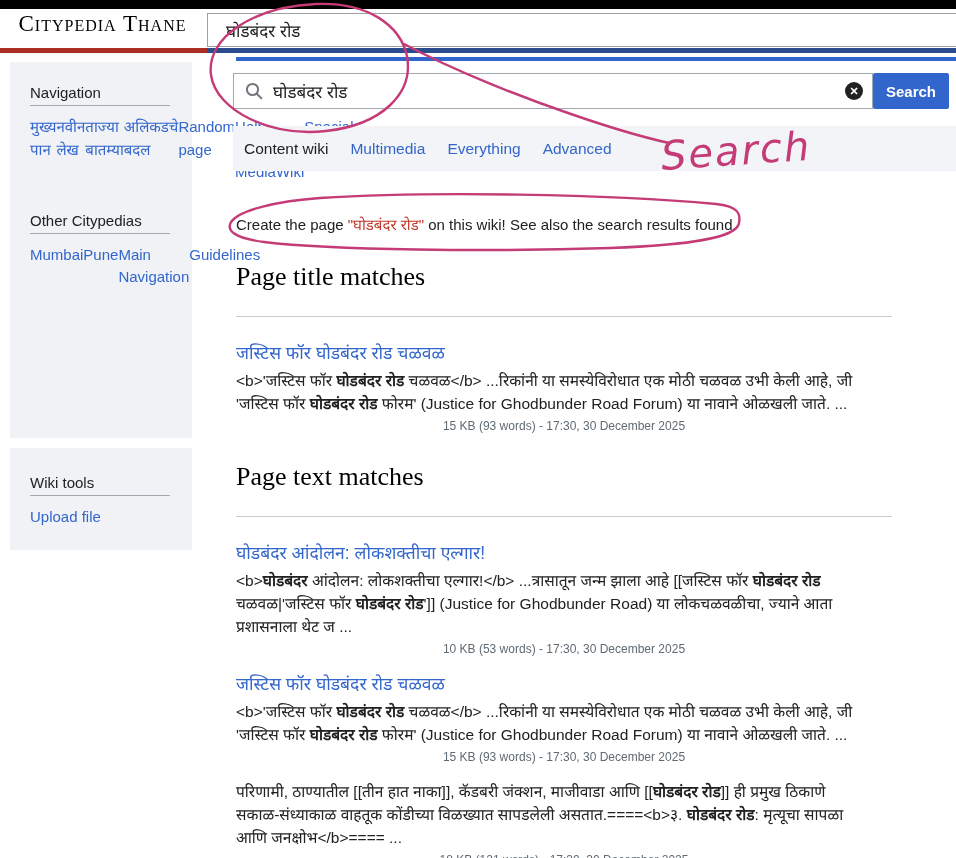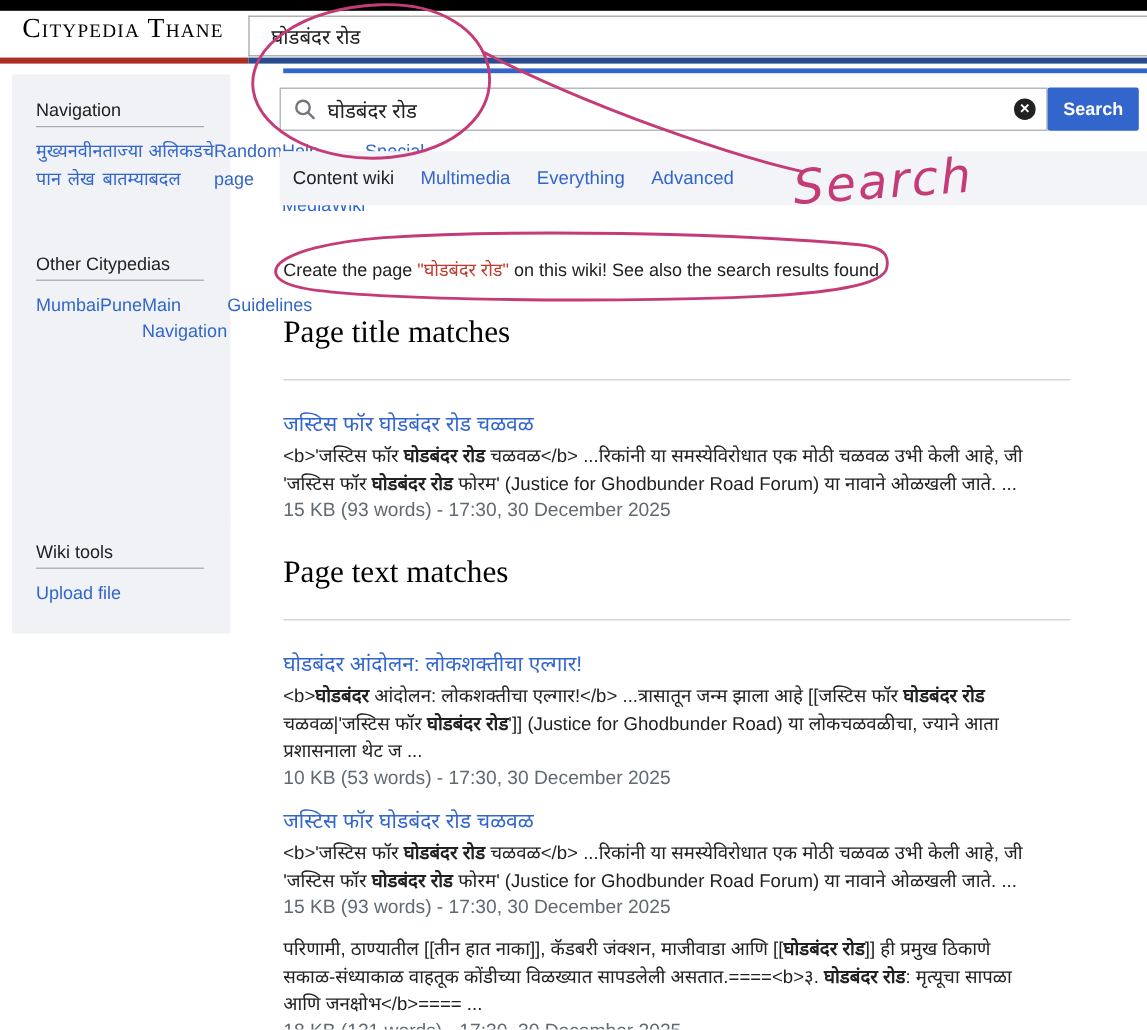--- a/index.html
+++ b/index.html
@@ -12,21 +12,21 @@
         font-family:"Liberation Serif",serif;font-variant:small-caps;font-size:23px;letter-spacing:1px;color:#000;}
   .title-input{position:absolute;left:207px;top:13px;width:749px;height:34px;border:1px solid #9f9f9f;
         border-right:none;box-sizing:border-box;padding:0 0 0 18px;font-size:17px;
         font-family:"Liberation Sans",sans-serif;outline:none;color:#202122;background:#fff;}
   .bar-red{position:absolute;left:0;top:48px;width:207px;height:5px;background:var(--red-bar);}
   .bar-navy{position:absolute;left:207px;top:48px;width:749px;height:5px;background:var(--navy-bar);}
   .bar-blue{position:absolute;left:236px;top:57px;width:720px;height:4px;background:var(--accent-blue);}
 
   .panel{position:absolute;left:10px;width:182px;background:var(--panel-bg);}
   .panel1{top:62px;height:376px;}
-  .panel2{top:426px;height:102px;}
+  .panel2{top:448px;height:102px;}
   .side-section{padding-left:20px;}
   .sec-nav{padding-top:22px;}
   .sec-other{padding-top:28px;}
   .sec-tools{padding-top:26px;}
   .side-heading{font-size:15px;color:#202122;padding-bottom:4px;border-bottom:1px solid #a2a9b1;width:140px;}
   .side-links{display:flex;flex-direction:row;margin-top:10px;}
   .side-link{color:var(--accent-blue);font-size:15px;line-height:22.5px;cursor:pointer;}
 
   .search-wrap{position:absolute;left:233px;top:73px;display:flex;}
   .search-box{width:640px;height:36px;background:#fff;border:1px solid #a2a9b1;box-sizing:border-box;
@@ -47,21 +47,21 @@
   .content{position:absolute;left:236px;top:193px;width:656px;}
   .create-line{margin-top:21px;font-size:15px;color:#202122;}
   .redlink{color:var(--redlink);}
   h2.sec{font-family:"Liberation Serif",serif;font-weight:normal;font-size:26px;margin:28px 0 0;
          padding-bottom:24px;border-bottom:1px solid #c8ccd1;color:#000;}
   .result{margin-top:24px;}
   .result + .result{margin-top:15px;}
   .result-title{color:var(--accent-blue);font-size:17.5px;line-height:24px;cursor:pointer;display:inline-block;}
   .result-snippet{margin-top:4px;font-size:15.5px;line-height:23px;width:630px;color:#202122;}
   .result-snippet b{font-weight:bold;}
-  .result-meta{margin-top:3px;font-size:16px;color:var(--meta-gray);line-height:16px;}
+  .result-meta{margin-top:3px;font-size:12px;color:var(--meta-gray);line-height:16px;text-align:center;}
 
   .anno{position:absolute;left:0;top:0;pointer-events:none;z-index:50;}
   .anno path{fill:none;stroke:var(--annotation);stroke-width:2.4;stroke-linecap:round;}
   .anno text{fill:var(--annotation);font-family:"DejaVu Sans",sans-serif;font-style:italic;}
 </style>
 </head>
 <body>
 
 <div class="topbar"></div>
 <div class="logo">Citypedia Thane</div>

